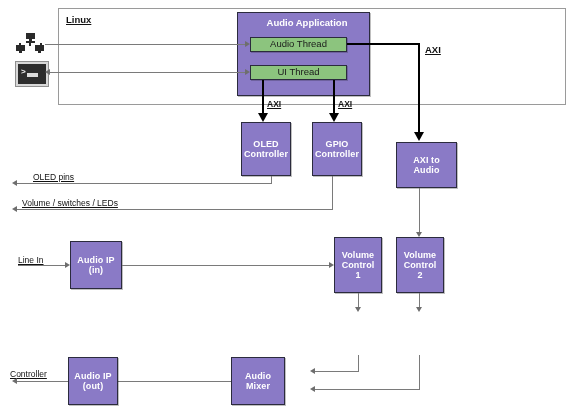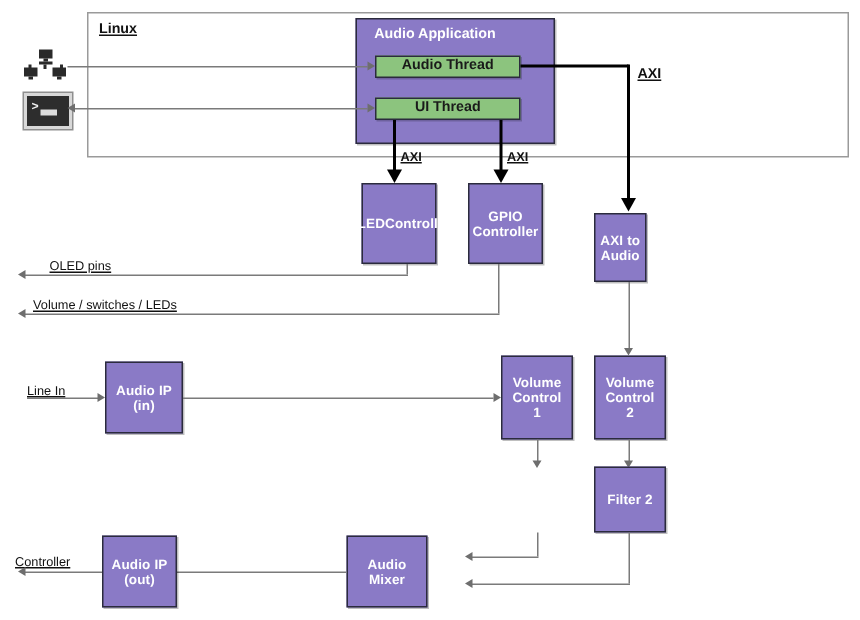--- a/index.html
+++ b/index.html
@@ -6,21 +6,21 @@
   body{font-family:"Liberation Sans",sans-serif;}
   #stage{position:relative;width:573px;height:413px;overflow:hidden;background:#fff;}
 
   .box{position:absolute;box-sizing:border-box;display:flex;align-items:center;
        justify-content:center;text-align:center;line-height:1.12;}
 
   .purple{background:#8a7ac6;border:1px solid #2b2b3d;color:#ffffff;
           font-weight:bold;font-size:9px;letter-spacing:.1px;
           box-shadow:1px 1px 0 rgba(0,0,0,.25);}
   .green{background:#8cc47e;border:1px solid #2b2b3d;color:#1a1a1a;
-         font-weight:bold;font-size:9.5px;
+         font-weight:normal;font-size:9.5px;
          box-shadow:1px 1px 0 rgba(0,0,0,.2);}
   .container{background:transparent;border:1px solid #9a9a9a;}
   .apptitle{position:absolute;color:#ffffff;font-weight:bold;font-size:9.5px;
             width:100%;text-align:center;top:5px;left:0;}
   .lbl{position:absolute;color:#111;font-size:8.5px;font-weight:normal;white-space:nowrap;text-decoration:underline;}
   .lbl.bold{font-weight:bold;font-size:8.5px;}
   .lbl.bigbold{font-weight:bold;font-size:9.5px;}
 
   
   .h{position:absolute;height:0;border-top:1px solid #7a7a7a;}
@@ -42,21 +42,21 @@
 </style>
 </head>
 <body>
 
 <div id="stage">
 
   <div class="box container" style="left:58px;top:8px;width:508px;height:97px;"></div>
   <div class="lbl bigbold" style="left:66px;top:14px;">Linux</div>
 
   <div class="box" style="left:237px;top:12px;width:133px;height:84px;background:#8a7ac6;border:1px solid #2b2b3d;box-shadow:1px 1px 0 rgba(0,0,0,.25);"></div>
-  <div class="apptitle" style="left:220px;top:17px;width:140px;">Audio Application</div>
+  <div class="apptitle" style="left:237px;top:17px;width:140px;">Audio Application</div>
 
   <div class="box green" style="left:250px;top:37px;width:97px;height:15px;">
     <span>Audio Thread</span>
   </div>
 
   <div class="box green" style="left:250px;top:65px;width:97px;height:15px;">
     <span>UI Thread</span>
   </div>
 
   <div class="neticon" style="left:16px;top:33px;width:28px;height:20px;">
@@ -90,31 +90,31 @@
 
   <div class="v thick" style="left:333px;top:80px;height:36px;"></div>
   <div class="arrow bdown" style="left:328.5px;top:113px;"></div>
   <div class="lbl bold" style="left:338px;top:99px;">AXI</div>
 
   <div class="h thick" style="left:347px;top:43px;width:72px;"></div>
   <div class="v thick" style="left:418px;top:43px;height:93px;"></div>
   <div class="arrow bdown" style="left:413.5px;top:132px;"></div>
   <div class="lbl bigbold" style="left:425px;top:44px;">AXI</div>
 
-  <div class="box purple" style="left:241px;top:122px;width:50px;height:54px;flex-direction:row;">
+  <div class="box purple" style="left:241px;top:122px;width:50px;height:54px;flex-direction:column;">
     <span>OLED</span>
     <span>Controller</span>
   </div>
 
   <div class="box purple" style="left:312px;top:122px;width:50px;height:54px;flex-direction:column;">
     <span>GPIO</span>
     <span>Controller</span>
   </div>
 
-  <div class="box purple" style="left:396px;top:142px;width:35px;height:46px;flex-direction:column;">
+  <div class="box purple" style="left:396px;top:142px;width:61px;height:46px;flex-direction:column;">
     <span>AXI to</span>
     <span>Audio</span>
   </div>
 
   <div class="v" style="left:271px;top:176px;height:7px;"></div>
   <div class="h" style="left:16px;top:183px;width:256px;"></div>
   <div class="arrow left" style="left:12px;top:180px;"></div>
   <div class="lbl" style="left:22px;top:172px;margin-left:11px;">OLED pins</div>
 
   <div class="v" style="left:332px;top:176px;height:33px;"></div>
@@ -149,23 +149,20 @@
   <div class="v" style="left:419px;top:188px;height:45px;"></div>
   <div class="arrow down" style="left:416px;top:232px;"></div>
 
   <div class="v" style="left:358px;top:293px;height:16px;"></div>
   <div class="arrow down" style="left:355px;top:307px;"></div>
 
   <div class="v" style="left:419px;top:293px;height:16px;"></div>
   <div class="arrow down" style="left:416px;top:307px;"></div>
 
 
-  <div class="box purple" style="left:396px;top:311px;width:48px;height:44px;">
-    <span>Filter 2</span>
-  </div>
 
   <div class="v" style="left:358px;top:355px;height:16px;"></div>
   <div class="h" style="left:314px;top:371px;width:45px;"></div>
   <div class="arrow left" style="left:310px;top:368px;"></div>
 
   <div class="v" style="left:419px;top:355px;height:34px;"></div>
   <div class="h" style="left:314px;top:389px;width:106px;"></div>
   <div class="arrow left" style="left:310px;top:386px;"></div>
 
   <div class="box purple" style="left:231px;top:357px;width:54px;height:48px;flex-direction:column;">

